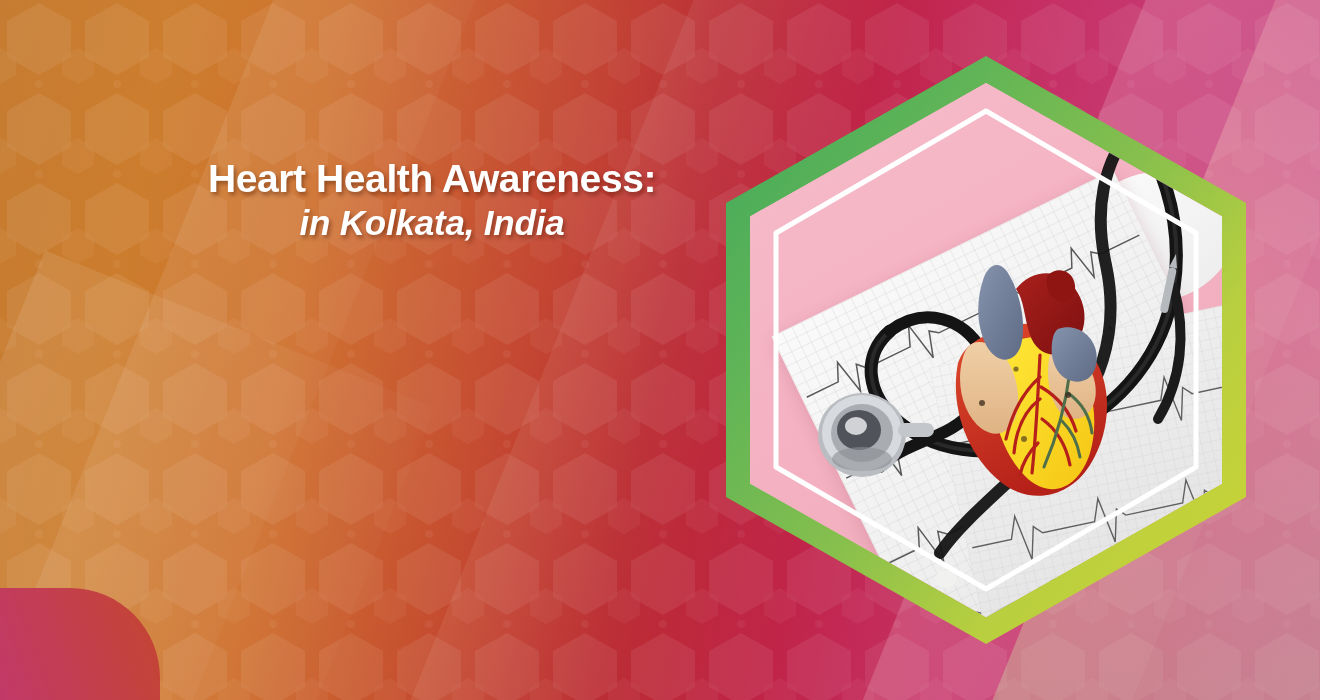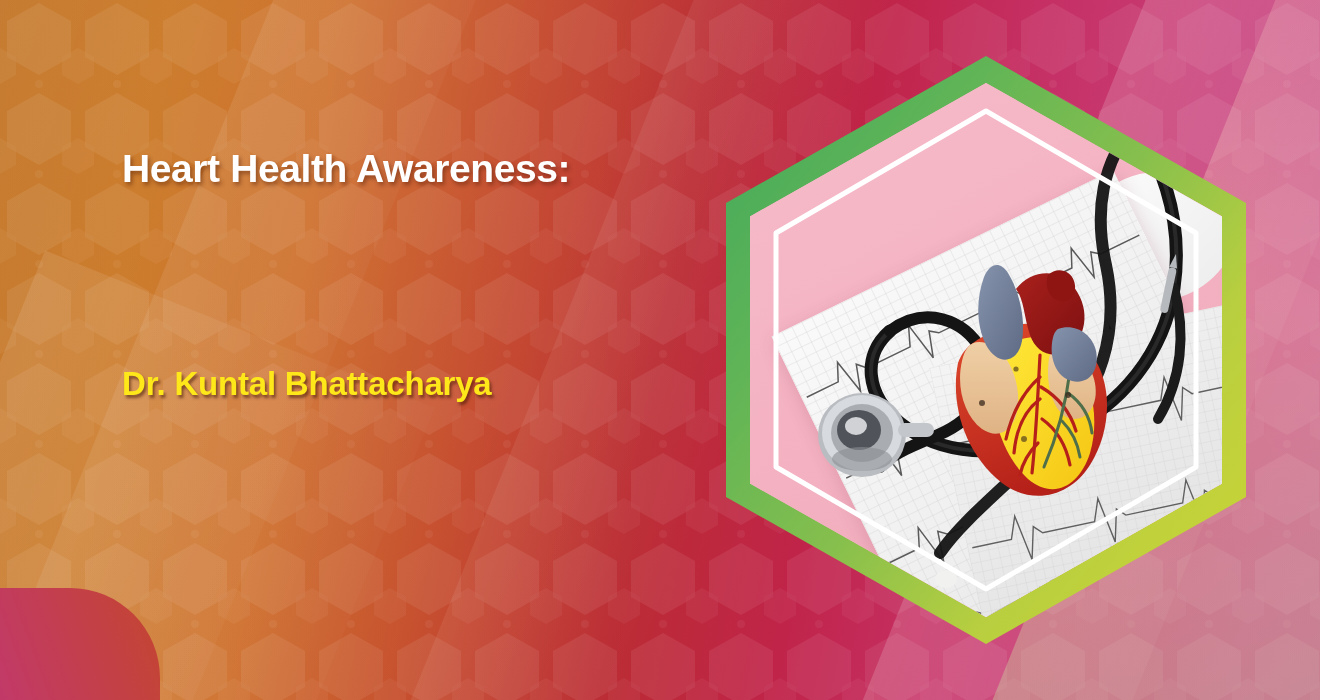--- a/index.html
+++ b/index.html
@@ -69,22 +69,23 @@
   .corner-blob{
     position:absolute;left:-70px;bottom:-58px;
     width:230px;height:170px;
     border-radius:0 90px 0 0;
     background:linear-gradient(70deg,#b9336f 0%,#c23a66 35%,#c4452f 100%);
   }
 
   
   .textblock{
     position:absolute;
-    left:122px;top:148px;
+    left:122px;top:158px;
     width:620px;
+    text-align:center;
   }
   .headline{
     margin:0;
     font-size:39px;
     font-weight:bold;
     color:#ffffff;
     line-height:1.06;
     letter-spacing:-.4px;
     text-shadow:2px 3px 4px rgba(70,20,0,.45);
   }
@@ -221,24 +222,24 @@
     <div class="band band-e"></div>
     <div class="band band-f"></div>
     <div class="band band-c"></div>
     <div class="band band-d"></div>
   </div>
 
   <div class="corner-blob"></div>
 
   <div class="textblock">
     <h1 class="headline">Heart Health Awareness:</h1>
+    <p class="subhead">in Kolkata, India</p>
   </div>
 
   <div class="byline">
-    <p class="by-line2">Dr. Kuntal Bhattacharya</p>
   </div>
 
 
   <div class="badge">
     <div class="hex-outer"></div>
 
     <div class="hex-inner">
       <div class="photo">
         <div class="photo-bg"></div>
 

